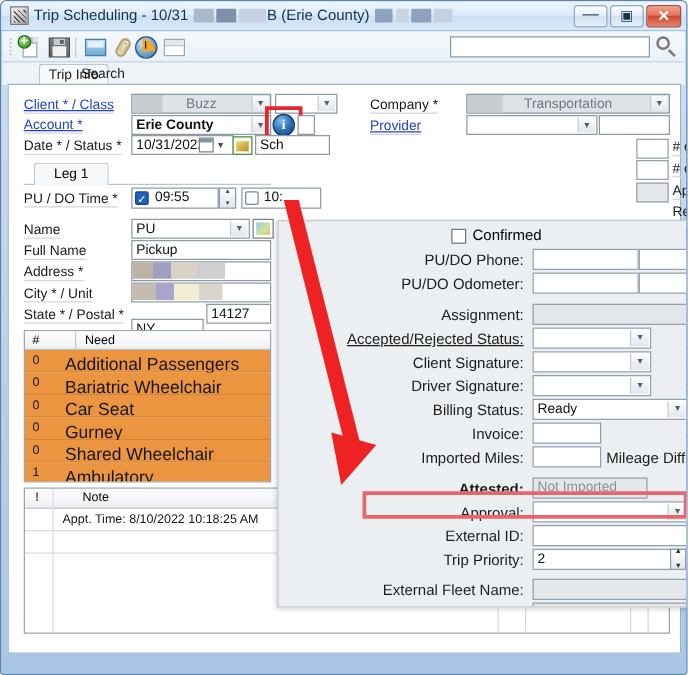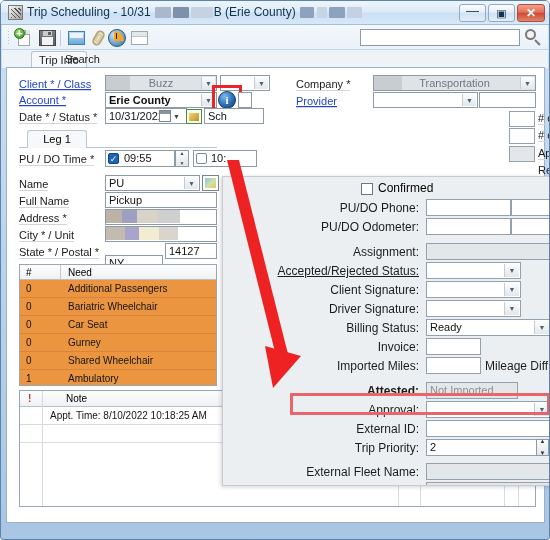--- a/index.html
+++ b/index.html
@@ -306,21 +306,21 @@
     background:linear-gradient(to bottom,#fdfdfd,#eef1f4);
     border-bottom:1px solid #b7bfc7;
   }
   .needs-hdr .h1 { position:absolute; left:6px; top:2px; font-size:10px; }
   .needs-hdr .h2 { position:absolute; left:48px; top:2px; font-size:10px; }
   .needs-row {
     position:absolute; left:0; width:100%; height:18px;
     background:#eb9540; border-bottom:1px solid #d6853a;
   }
   .needs-row .c1 { position:absolute; left:6px; top:3px; font-size:10px; color:#151515; }
-  .needs-row .c2 { position:absolute; left:48px; top:3px; font-size:10px; color:#151515; }
+  .needs-row .c2 { position:absolute; left:32px; top:3px; font-size:14px; color:#151515; }
   .needs-col-sep { position:absolute; left:40px; top:0; bottom:0; width:1px; background:#c9c9c9; }
 
   
   #notes-grid {
     position:absolute; left:12px; top:322px; width:517px; height:117px;
     background:#fff; border:1px solid #9aa6b2; overflow:hidden;
   }
   #notes-hdr {
     position:absolute; left:0; top:0; width:100%; height:16px;
     background:linear-gradient(to bottom,#fdfdfd,#eef1f4);

